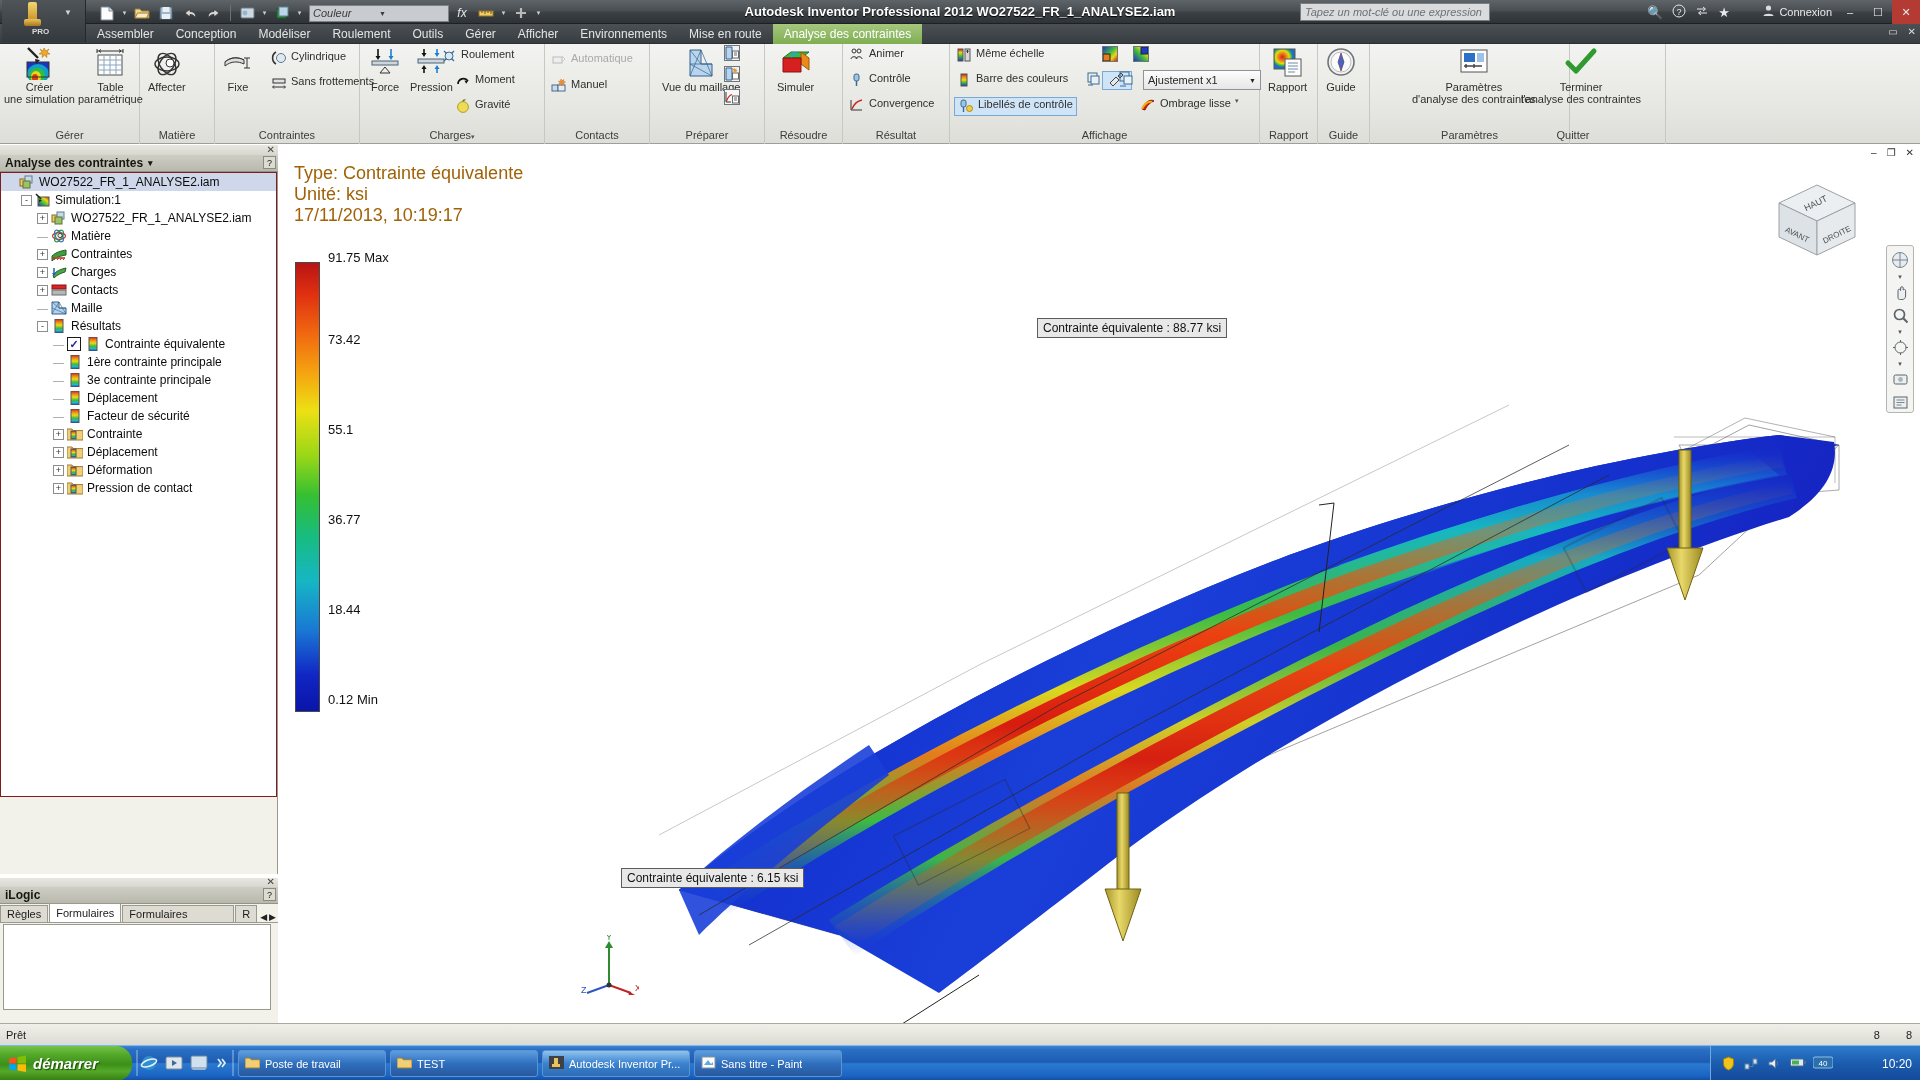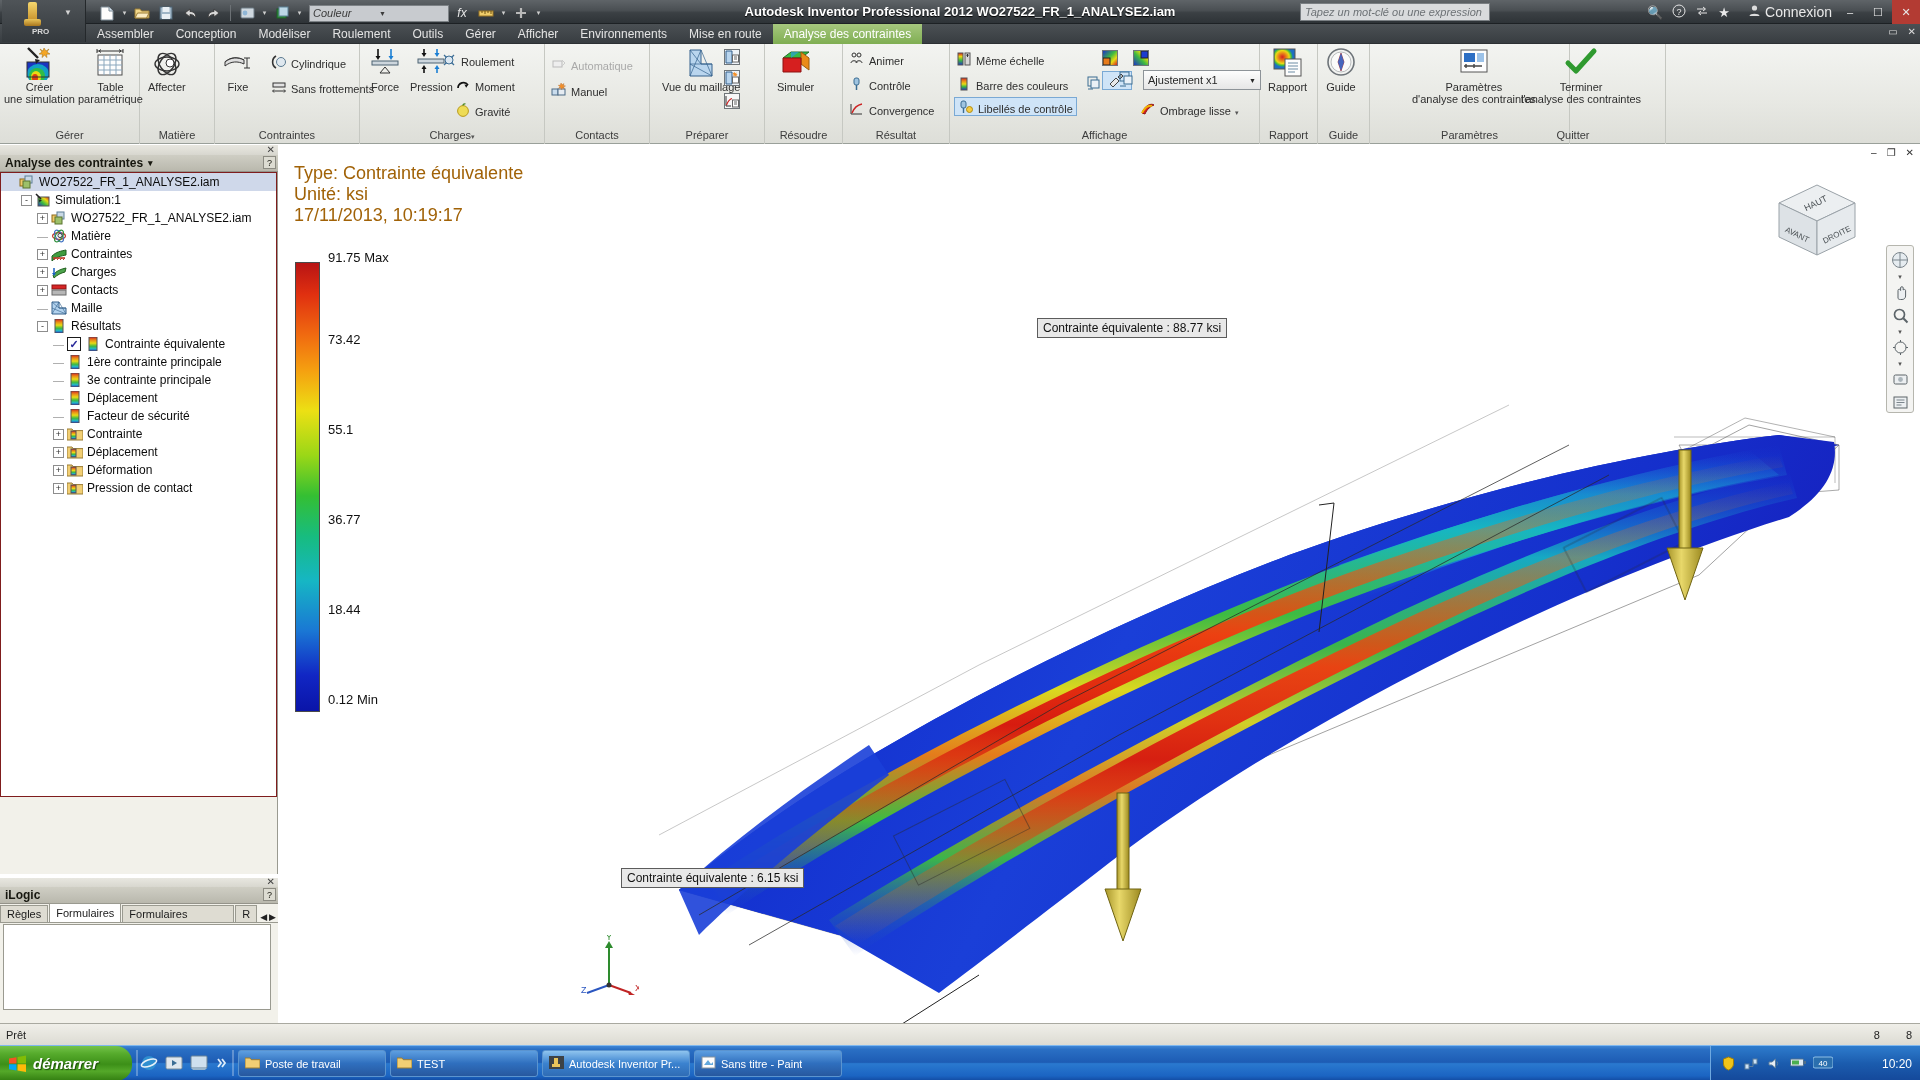--- a/index.html
+++ b/index.html
@@ -44,21 +44,21 @@
   .searchbox {
     position:absolute; right:430px; top:3px; width:190px; height:18px;
     background:#d9dbdd; border:1px solid #7a7f83; font-size:11px; font-style:italic;
     color:#6d7276; padding:0 4px; line-height:16px; overflow:hidden; white-space:nowrap;
   }
   .title-icons {
     position:absolute; right:190px; top:3px; height:18px;
     display:flex; align-items:center; gap:9px; color:#e9e9e9; font-size:13px;
   }
   .signin {
-    position:absolute; right:88px; top:4px; color:#e9e9e9; font-size:14px;
+    position:absolute; right:88px; top:4px; color:#e9e9e9; font-size:11px;
     display:flex; align-items:center; gap:4px;
   }
   .wincontrols {
     position:absolute; right:0; top:0; height:24px; display:flex;
   }
   .wincontrols div {
     width:28px; height:24px; display:flex; align-items:center; justify-content:center;
     color:#e9e9e9; font-size:11px;
   }
   .wincontrols div.close { background:#b33b33; }
@@ -117,21 +117,21 @@
     text-align:center; font-size:11px; color:#3c3c3c; line-height:18px;
     white-space:nowrap; overflow:hidden;
   }
   .bigbtn {
     position:absolute; top:2px; display:flex; flex-direction:column; align-items:center;
     width:auto; cursor:default;
   }
   .bigbtn .ico { width:34px; height:34px; position:relative; margin-bottom:1px; }
   .bigbtn .lbl { font-size:11px; color:#2e2e2e; text-align:center; line-height:12px; white-space:pre-line; }
   .smallrow {
-    position:absolute; display:flex; align-items:flex-end; gap:4px; height:20px;
+    position:absolute; display:flex; align-items:flex-start; gap:4px; height:20px;
   }
   .smallrow .ico16 { width:16px; height:16px; position:relative; flex:0 0 16px; }
   .smallrow .lbl { font-size:11px; color:#2e2e2e; white-space:nowrap; }
   .smallrow.disabled .lbl { color:#a9a9a9; }
   .smallrow.sel {
     background:#cfe4f7; border:1px solid #7aa9d4; padding:0 3px; height:19px;
   }
   .tinycaret { font-size:7px; color:#555; }
   .ic-box { border:1px solid #6f7579; }
 

